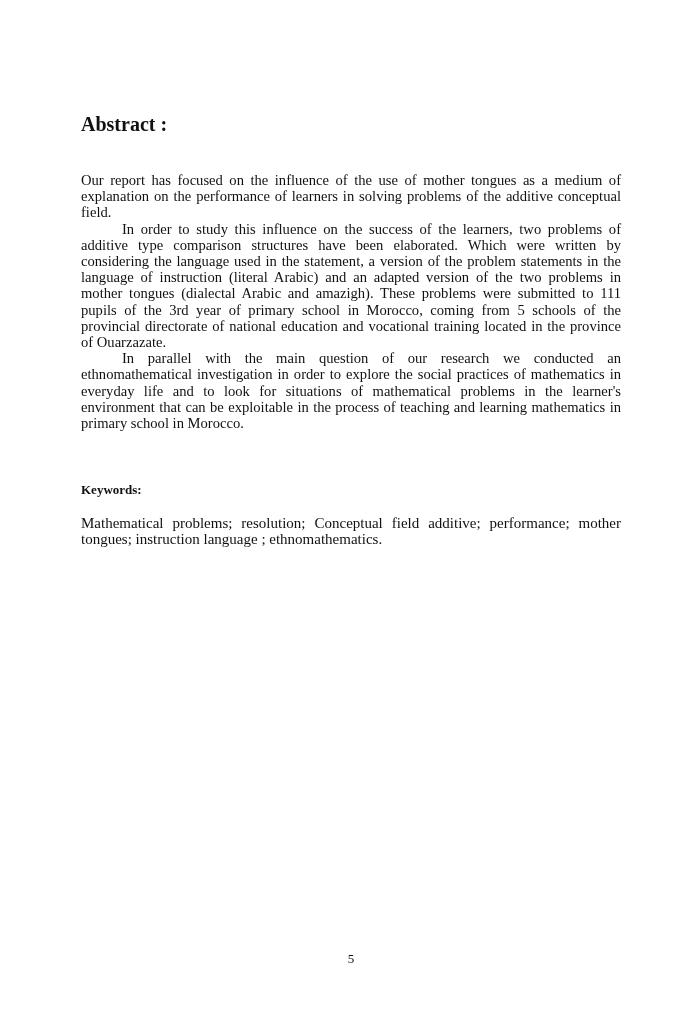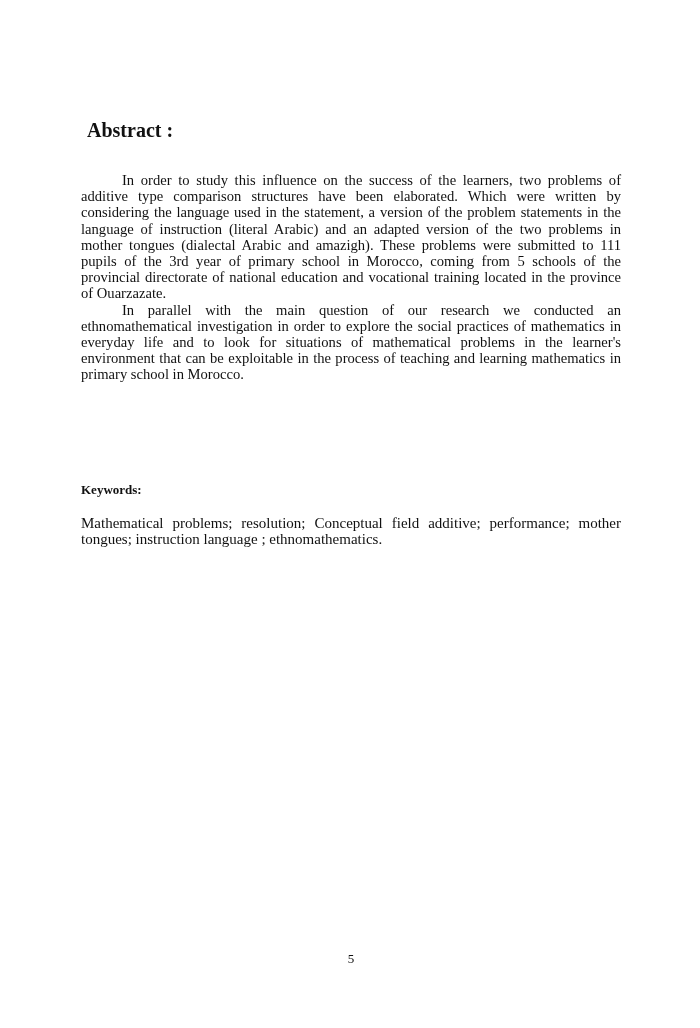--- a/index.html
+++ b/index.html
@@ -4,21 +4,21 @@
 <style>
   html, body { margin: 0; padding: 0; background: #ffffff; }
   body {
     width: 700px; height: 1028px; position: relative; overflow: hidden;
     font-family: "Liberation Serif", "DejaVu Serif", serif;
     color: #111;
   }
   .page { position: absolute; left: 81px; top: 0; width: 540px; }
   .title {
     position: absolute; top: 113px; left: 0;
-    font-weight: bold; font-size: 20px; margin: 6px;
+    font-weight: bold; font-size: 20px; margin: 0;
   }
   .body-text {
     position: absolute; top: 172px; left: 0; width: 540px;
     font-size: 14.6px; line-height: 16.2px; text-align: justify;
   }
   .body-text p { margin: 0; }
   .body-text p.indent { text-indent: 41px; }
   .kw-head {
     position: absolute; top: 482px; left: 0;
     font-weight: bold; font-size: 13px; margin: 0;
@@ -32,20 +32,21 @@
     text-align: center; font-size: 13px;
   }
 </style>
 </head>
 <body>
 
 <div class="page">
   <h1 class="title">Abstract :</h1>
 
   <div class="body-text">
+    <p>Our report has focused on the influence of the use of mother tongues as a medium of explanation on the performance of learners in solving problems of the additive conceptual field.</p>
     <p class="indent">In order to study this influence on the success of the learners, two problems of additive type comparison structures have been elaborated. Which were written by considering the language used in the statement, a version of the problem statements in the language of instruction (literal Arabic) and an adapted version of the two problems in mother tongues (dialectal Arabic and amazigh). These problems were submitted to 111 pupils of the 3rd year of primary school in Morocco, coming from 5 schools of the provincial directorate of national education and vocational training located in the province of Ouarzazate.</p>
     <p class="indent">In parallel with the main question of our research we conducted an ethnomathematical investigation in order to explore the social practices of mathematics in everyday life and to look for situations of mathematical problems in the learner's environment that can be exploitable in the process of teaching and learning mathematics in primary school in Morocco.</p>
   </div>
 
   <p class="kw-head">Keywords:</p>
   <p class="kw-text">Mathematical problems; resolution; Conceptual field additive; performance; mother tongues; instruction language ; ethnomathematics.</p>
 
   <div class="page-num">5</div>
 </div>
 

